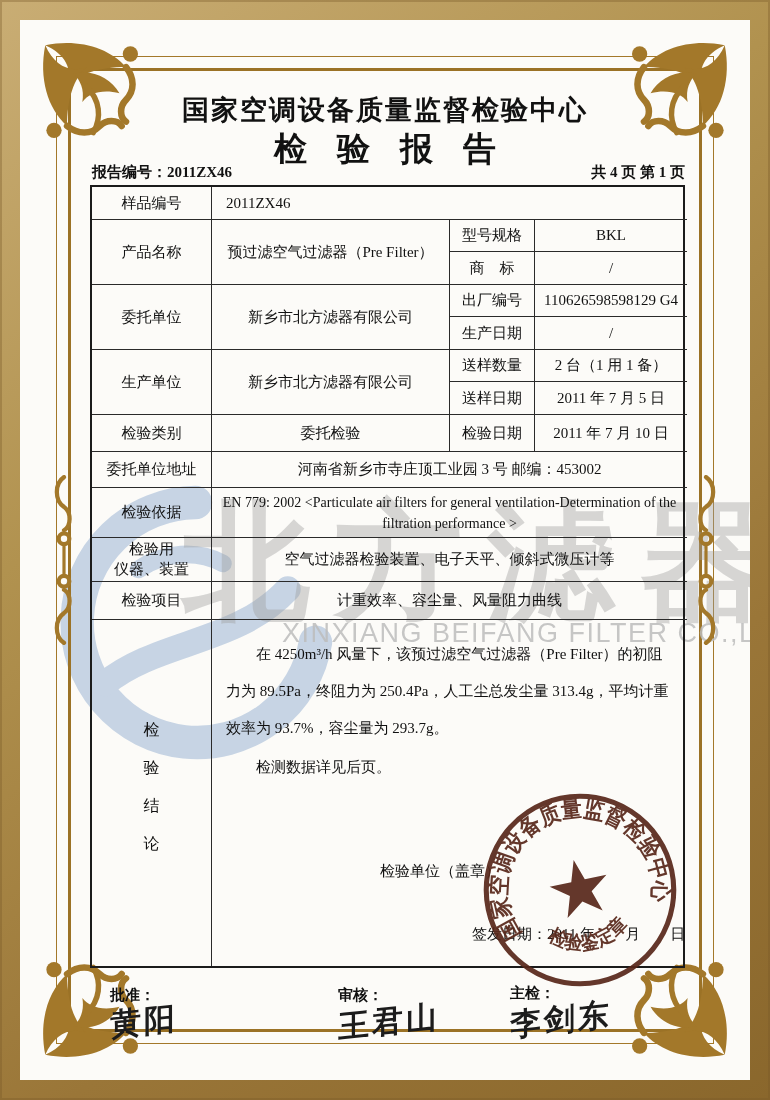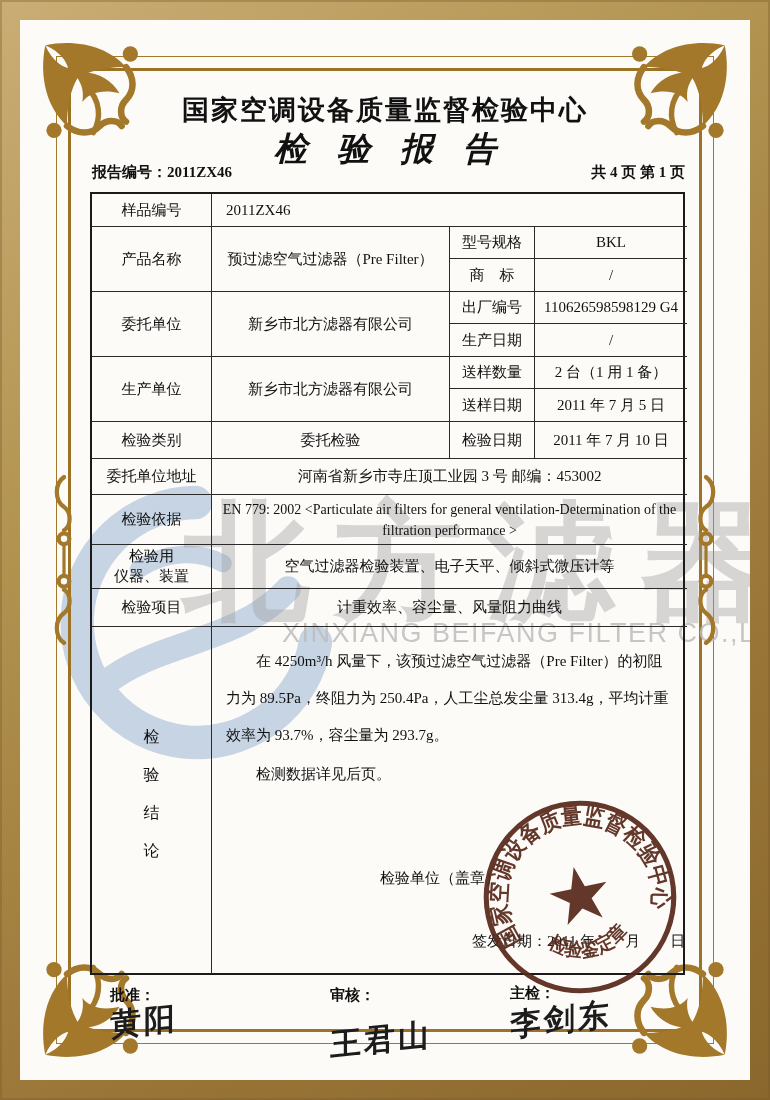--- a/index.html
+++ b/index.html
@@ -25,25 +25,25 @@
   .wm-logo{position:absolute;left:28px;top:455px;width:295px;height:295px;opacity:.78;}
   .wm-cn{position:absolute;left:162px;top:478px;width:586px;display:flex;justify-content:space-between;
          font-family:"Liberation Sans","DejaVu Sans",sans-serif;font-weight:bold;
          font-size:128px;line-height:1;color:#9e9e9e;opacity:.40;z-index:1;}
   .wm-en{position:absolute;left:262px;top:598px;font-family:"Liberation Sans","DejaVu Sans",sans-serif;
          font-size:27px;letter-spacing:1.5px;color:#bdbdbd;opacity:.85;z-index:1;white-space:nowrap;}
   
   .org-title{position:absolute;top:92px;left:0;right:0;text-align:center;
              font-weight:bold;font-size:27px;letter-spacing:2px;color:#111;z-index:3;}
   .report-title{position:absolute;top:127px;left:0;right:0;text-align:center;
-                font-weight:bold;font-size:33px;letter-spacing:30px;text-indent:30px;color:#111;z-index:3;font-style:italic;}
+                font-weight:bold;font-size:33px;letter-spacing:30px;text-indent:30px;color:#111;z-index:3;}
   .report-no-row{position:absolute;top:163px;left:92px;width:593px;display:flex;
                  justify-content:space-between;font-size:15px;font-weight:bold;color:#111;z-index:3;}
   
-  .rtable{position:absolute;left:90px;top:192px;width:595px;height:783px;display:grid;
+  .rtable{position:absolute;left:90px;top:185px;width:595px;height:783px;display:grid;
           grid-template-columns:120px 238px 85px 152px;
           grid-template-rows:33px 32px 33px 32px 33px 32px 33px 37px 36px 50px 44px 38px auto;
           border:2px solid #1b1b1b;box-sizing:border-box;font-size:15px;color:#111;z-index:3;}
   .cell{border-right:1px solid #2a2a2a;border-bottom:1px solid #2a2a2a;display:flex;
         align-items:center;justify-content:center;text-align:center;padding:2px 6px;
         box-sizing:border-box;background:transparent;}
   .noR{border-right:none}.noB{border-bottom:none}
   .vleft{justify-content:flex-start;text-align:left;padding-left:14px;}
   .lbl2{flex-direction:column;line-height:1.3;}
   .concl{position:relative;display:block;text-align:left;padding:16px 12px 0 14px;}
@@ -51,21 +51,21 @@
   .concl .p2{line-height:2;margin-top:6px;}
   .vert-label{flex-direction:column;justify-content:flex-start;padding-top:100px;gap:17px;font-size:16px;}
   .seal-unit{position:absolute;left:168px;top:242px;font-size:15px;white-space:nowrap;}
   .issue-line{position:absolute;left:230px;top:288px;font-size:15px;white-space:pre;}
   .stamp{position:absolute;right:0px;top:163px;width:214px;height:214px;
          transform:rotate(-12deg);opacity:.92;z-index:4;}
   
   .footer{position:absolute;left:90px;top:974px;width:595px;height:64px;z-index:3;}
   .sig-group{position:absolute;display:flex;align-items:baseline;flex-direction:column;}
   .sig-group.g1{left:12px;top:12px;}
-  .sig-group.g2{left:232px;top:12px;gap:18px;}
+  .sig-group.g2{left:240px;top:12px;}
   .sig-group.g3{left:412px;top:10px;}
   .sig-label{font-size:15px;font-weight:bold;color:#111;}
   .sig{display:inline-block;font-size:31px;font-weight:bold;margin-left:8px;
        transform:rotate(-6deg) skewX(-6deg);color:#1c1c1c;position:relative;top:-4px;letter-spacing:3px;}
 </style>
 </head>
 <body>
 
 <div class="doc">
 

